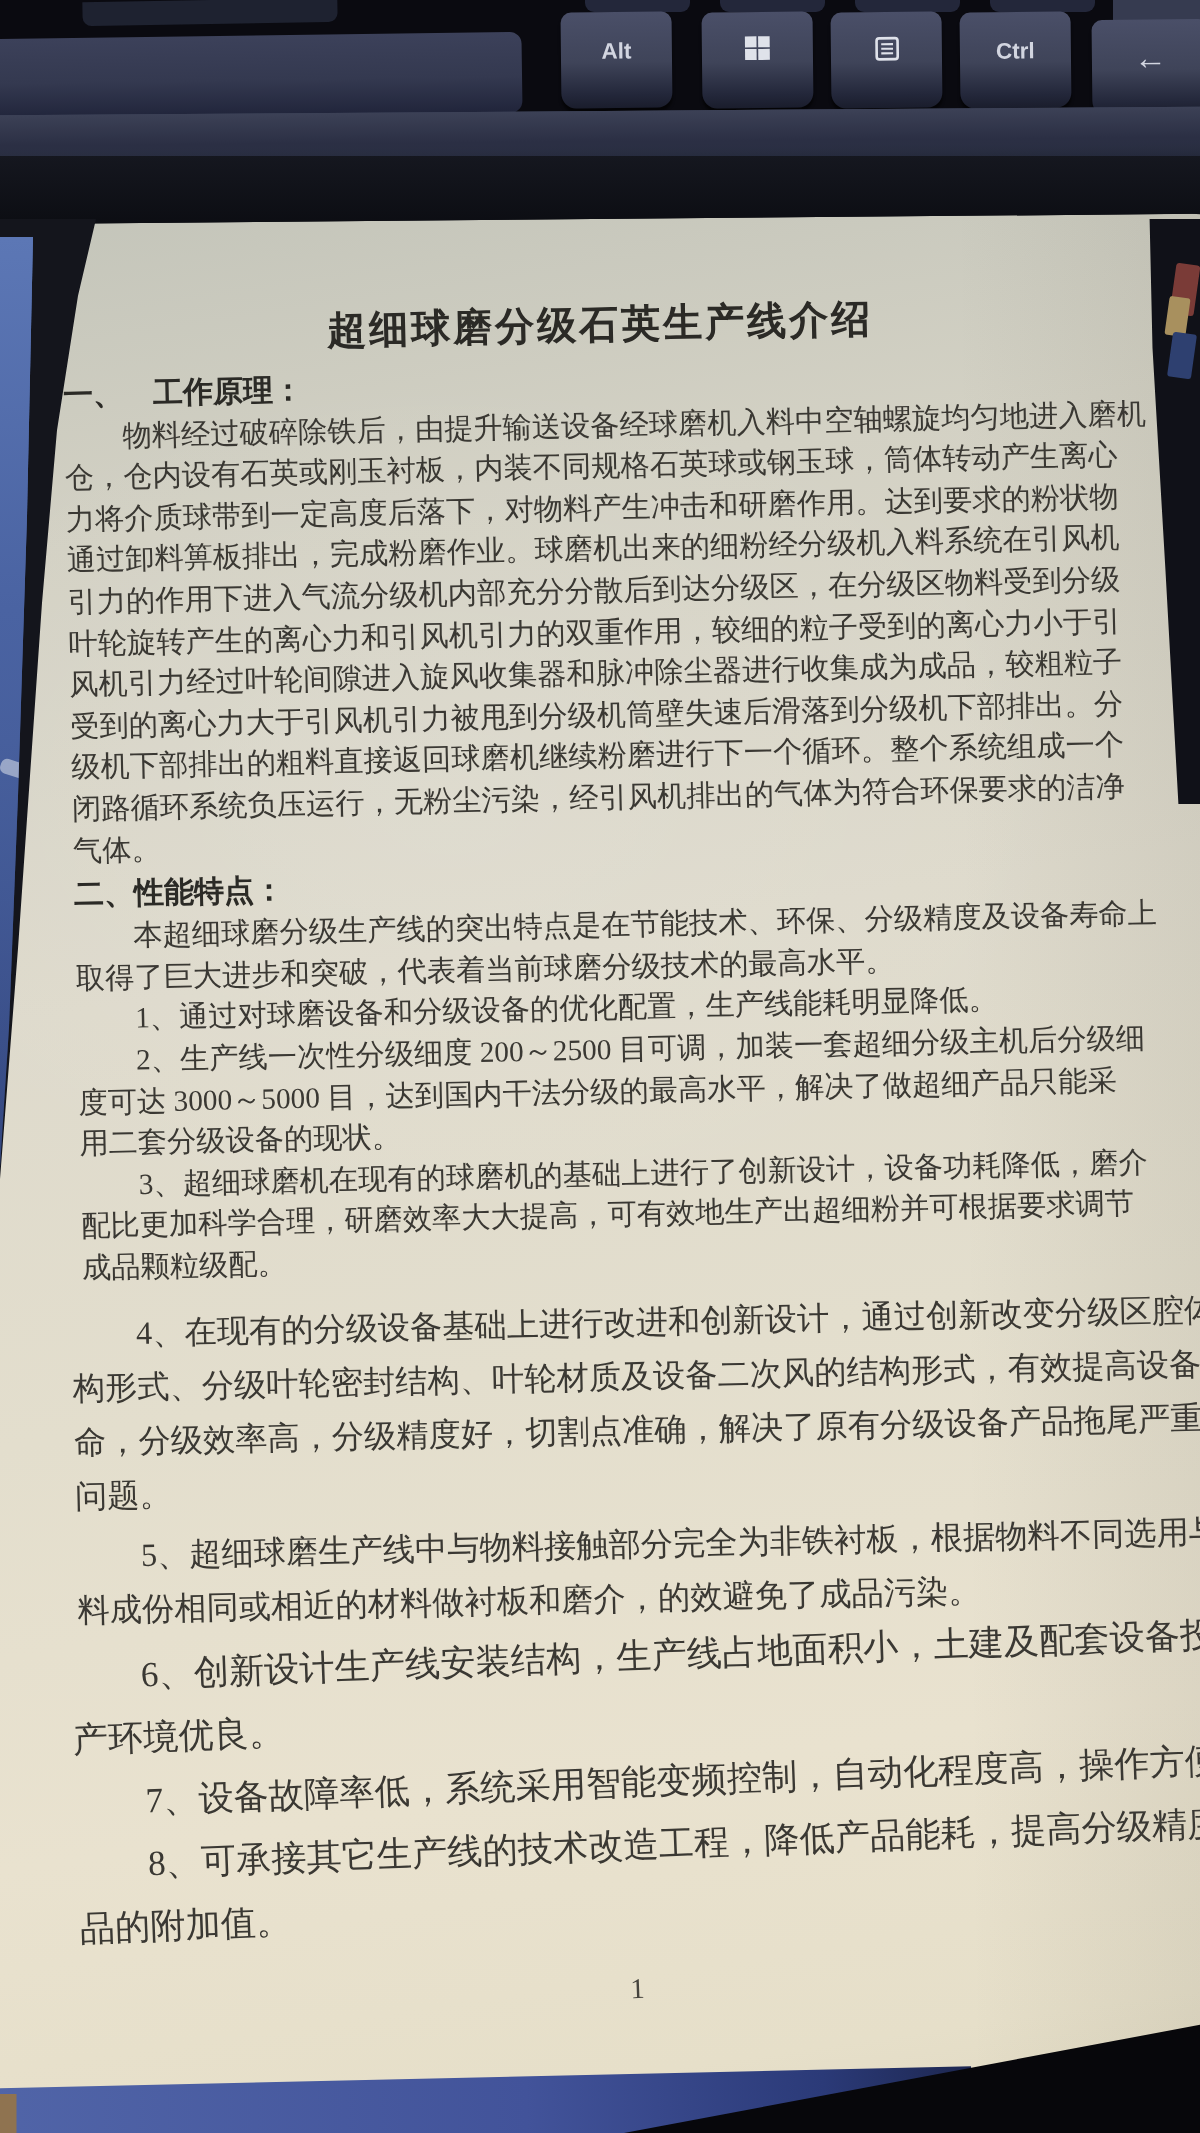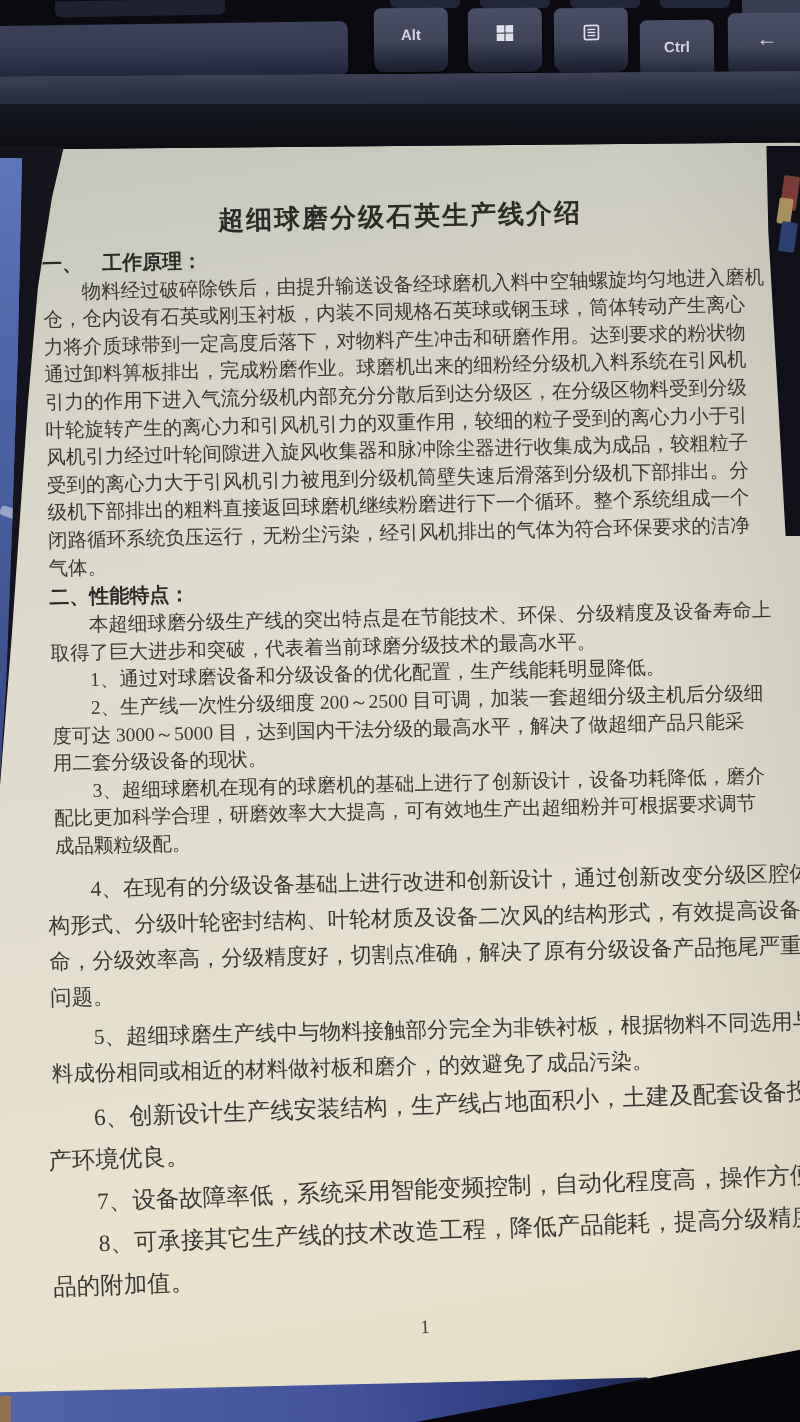--- a/index.html
+++ b/index.html
@@ -20,21 +20,21 @@
   .key{position:absolute;top:8px;width:74px;height:64px;border-radius:7px 7px 10px 10px;
        background:linear-gradient(180deg,#4a4f68 0%,#3f4459 52%,#23273a 86%,#1a1d2c 100%);
        box-shadow:0 3px 2px rgba(0,0,0,.6);
        display:flex;align-items:center;justify-content:center;
        color:#d2d5e0;font-family:"Liberation Sans",sans-serif;font-size:15px;font-weight:bold;
        transform:rotate(-0.6deg);}
   .key span{position:relative;top:-6px;}
   .key.alt{left:374px;}
   .key.win{left:468px;}
   .key.menu{left:554px;}
-  .key.ctrl{left:640px;margin-top:12px;}
+  .key.ctrl{left:640px;}
   .key.arrow{left:728px;top:13px;width:78px;font-size:22px;font-weight:normal;}
   .kb-frame{position:absolute;left:-5px;top:74px;width:810px;height:34px;
             background:linear-gradient(180deg,#3c4156 0%,#2b2f44 60%,#20243610 100%),
                        linear-gradient(180deg,#394057,#232839);transform:rotate(-0.4deg);}
   .kb-shadow{position:absolute;left:0;top:104px;width:800px;height:56px;
              background:linear-gradient(180deg,#15171f 0%,#0a0b10 100%);}
   
   .paper{position:absolute;left:-22px;top:146px;width:852px;height:1292px;
          border-radius:84px 30px 0 0 / 44px 22px 0 0;transform:rotate(-0.5deg);
          background:

